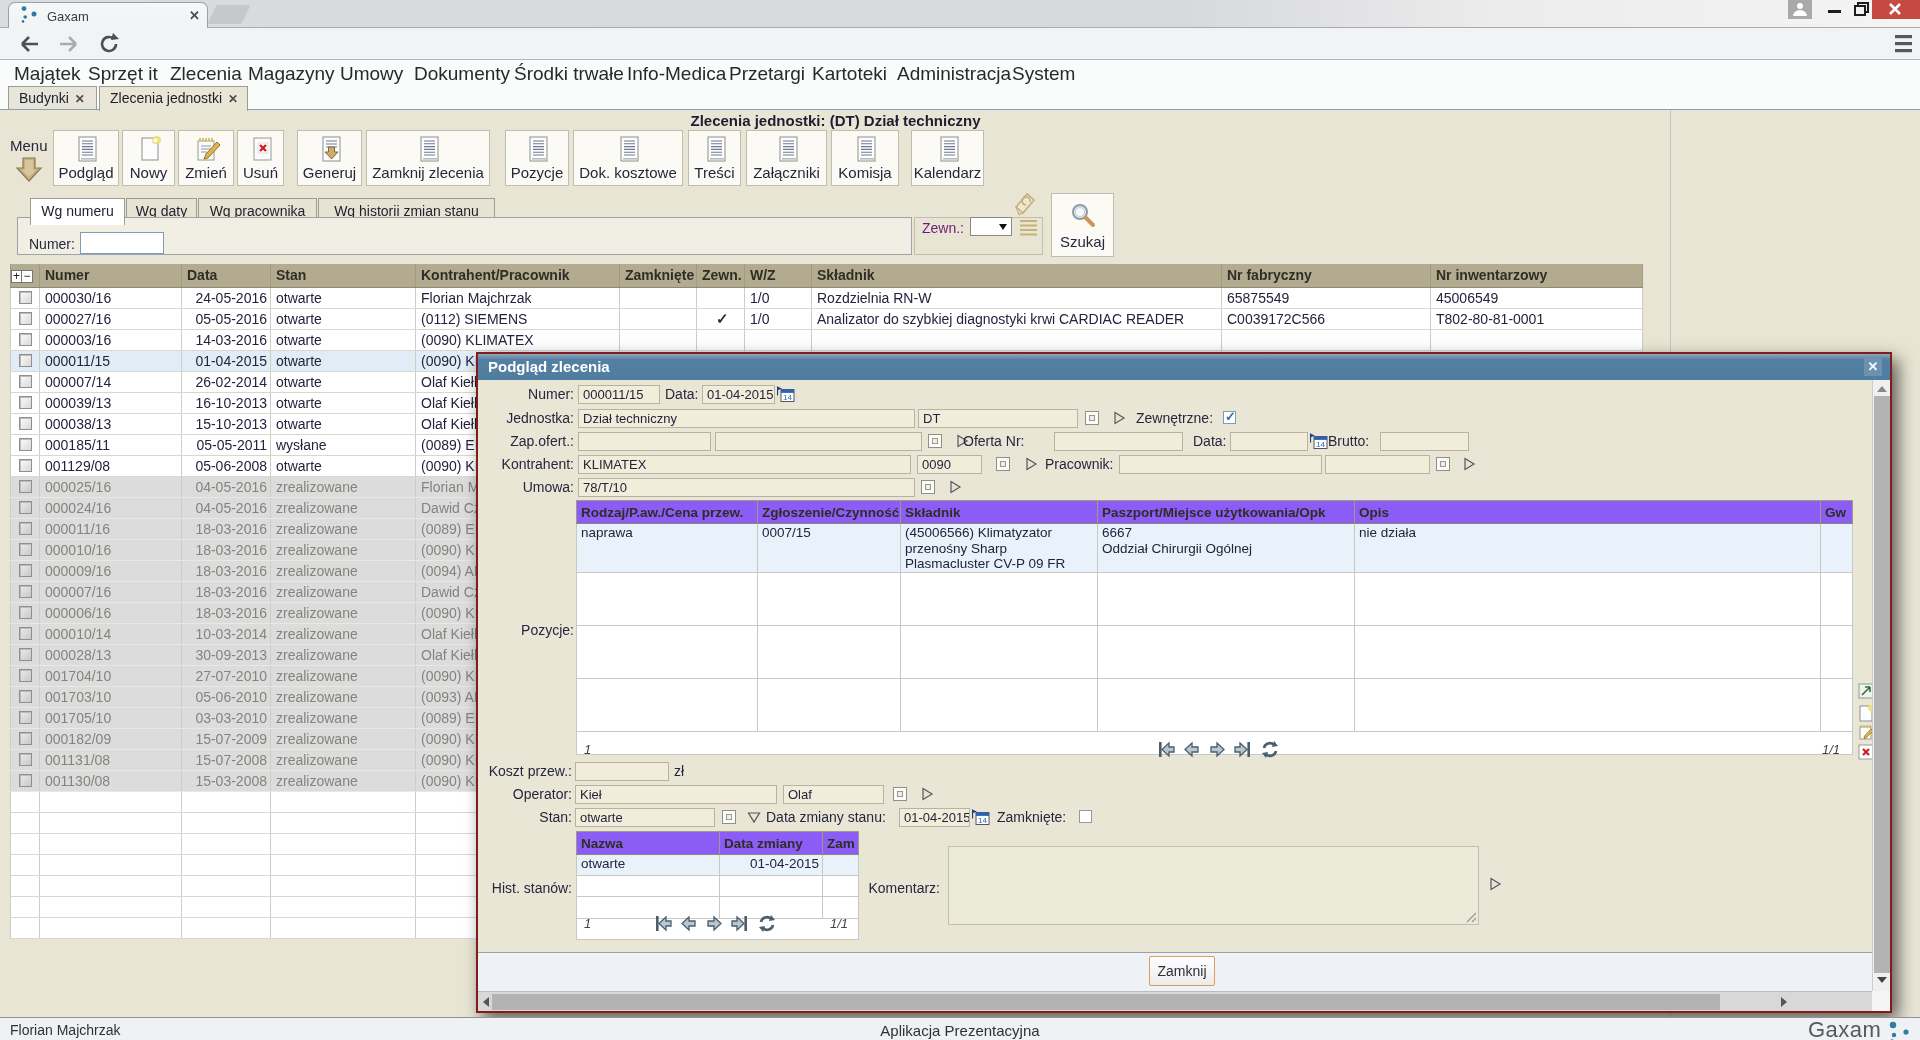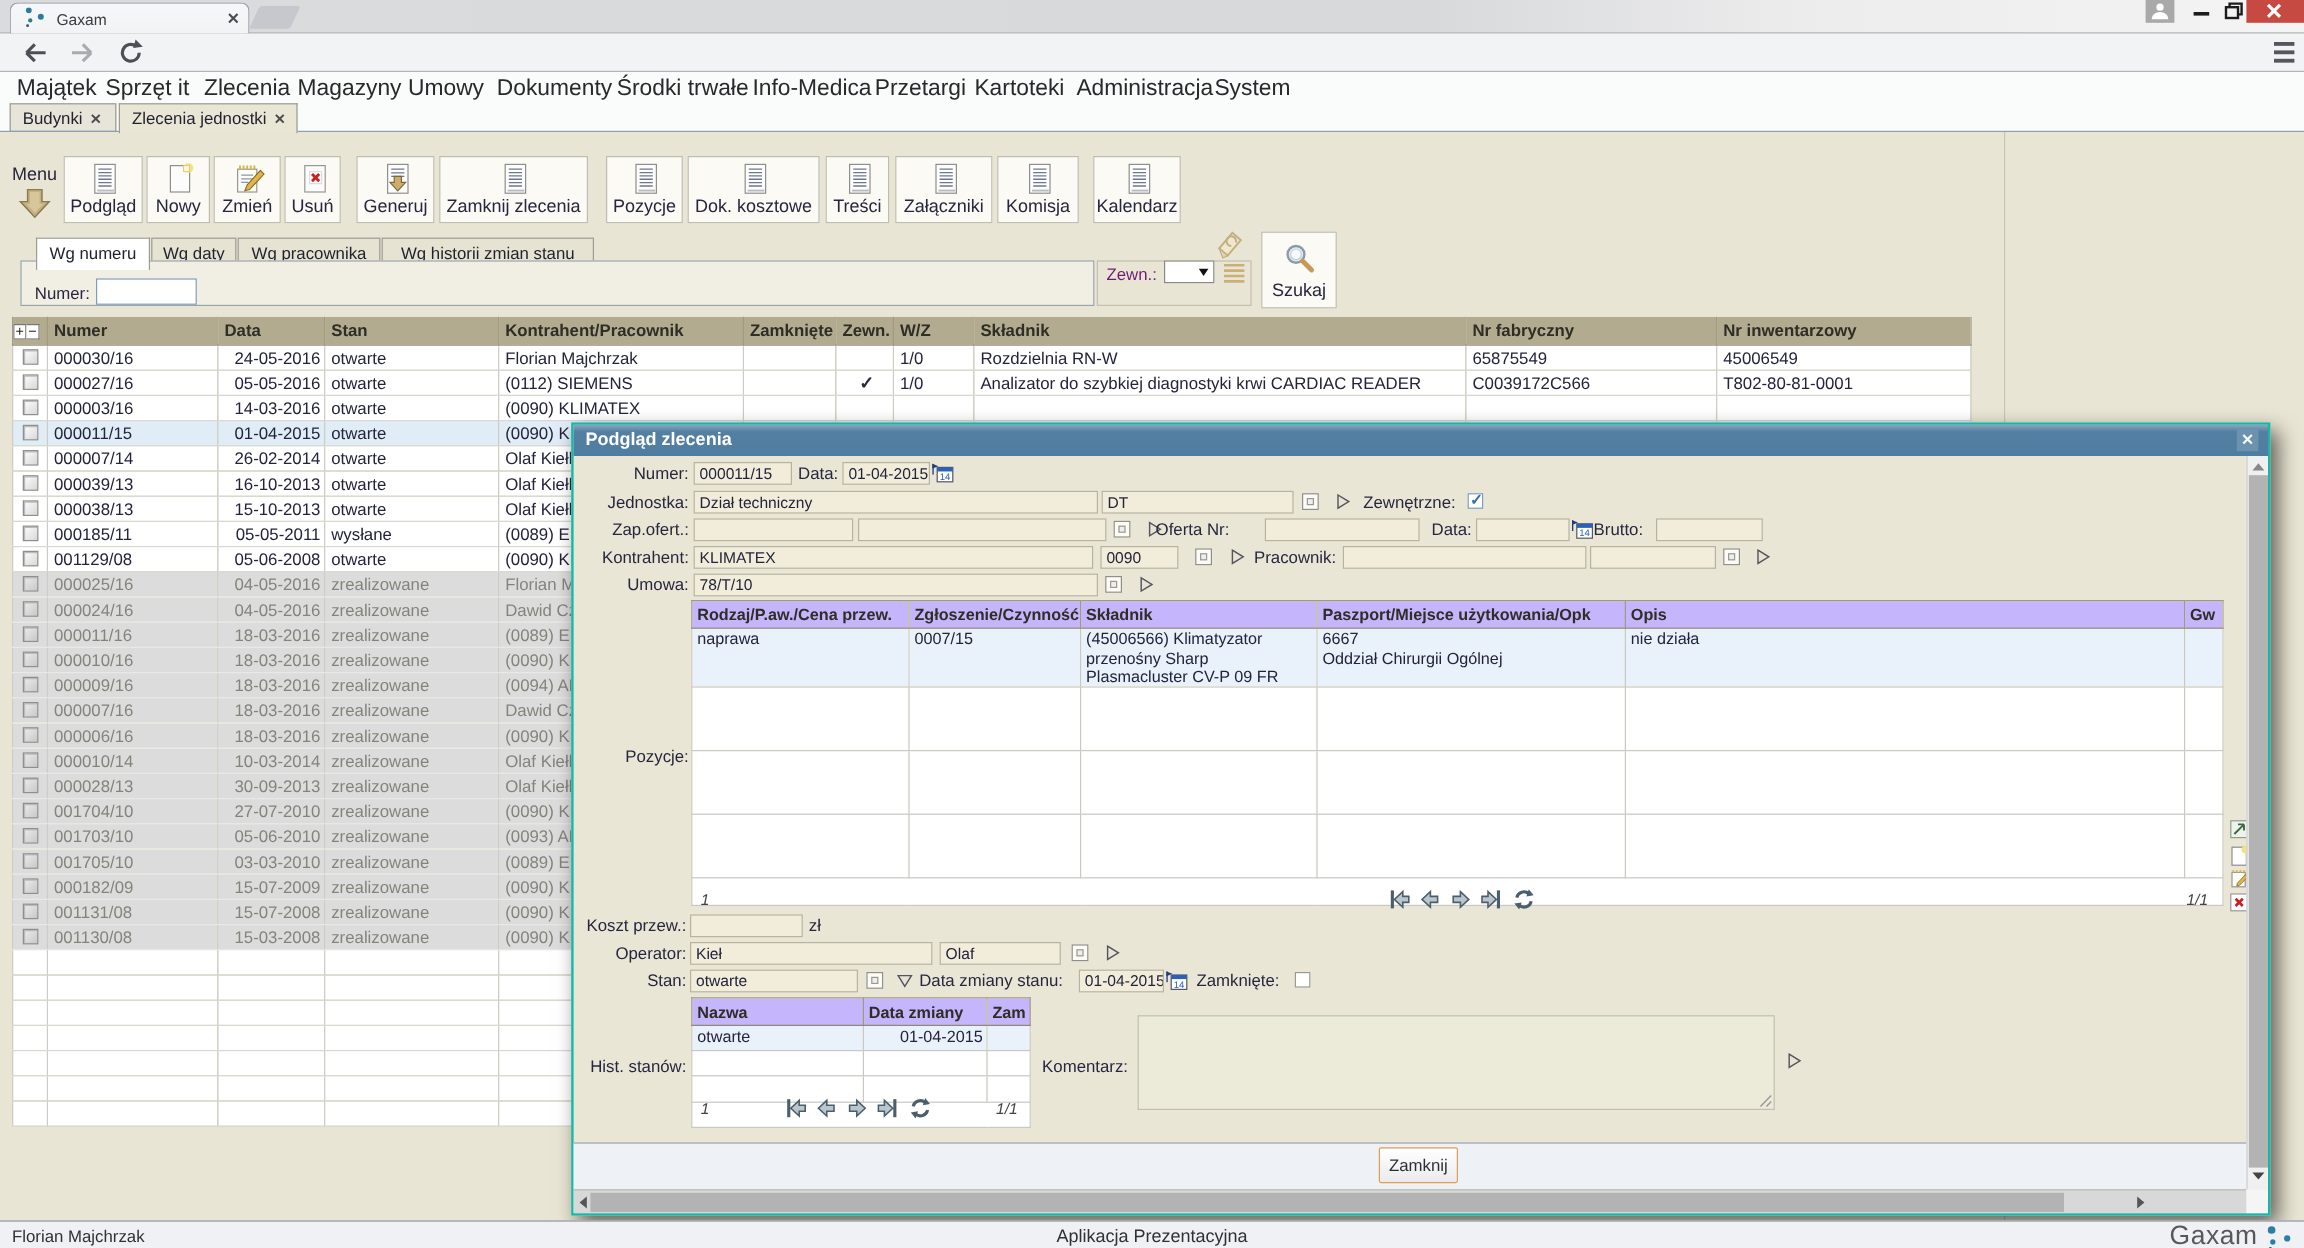--- a/index.html
+++ b/index.html
@@ -46,34 +46,34 @@
 #mtable th{background:#b3ab8f !important;color:#2e2e26;font-weight:bold;height:23px;border-right:1px solid #a29a7f;border-bottom:1px solid #8f8872;}
 #mtable td:first-child{border-left:1px solid #cdcdc5;padding:0;}
 #mtable th:first-child{border-left:1px solid #a29a7f;padding:0;}
 #mtable tr.g td{background:#dcdcdc;color:#84847c;border-bottom:1px solid #e8e8e8;border-right:1px solid #cdcdc5;}
 #mtable tr.hl td{background:#e0edf7;}
 #mtable tr.e td{background:#fff;}
 .cbx{width:13px;height:13px;border:1px solid #8f8f8f;background:linear-gradient(135deg,#fdfdfd,#d8d8d8);margin:0 auto;box-shadow:inset 1px 1px 0 #bbb;}
 tr.g .cbx{background:linear-gradient(135deg,#ececec,#c8c8c8);}
 .pm{display:inline-block;width:11px;height:13px;border:1px solid #777;background:#fff;font-size:12px;line-height:11px;text-align:center;color:#222;vertical-align:middle;font-weight:normal;}
 
-#dlg{position:absolute;left:476px;top:352px;width:1416px;height:661px;border:2px solid #14b8a6;background:#eae6d6;box-shadow:6px 7px 16px rgba(0,0,0,.6);z-index:10;}
+#dlg{position:absolute;left:476px;top:352px;width:1416px;height:661px;border:2px solid #7f1d1d;background:#eae6d6;box-shadow:6px 7px 16px rgba(0,0,0,.6);z-index:10;}
 #dlgtitle{position:absolute;left:0;top:0;width:100%;height:26px;background:linear-gradient(#8fa5bd,#537fa2 22%,#4f7da0);color:#fff;font-size:15px;font-weight:bold;padding:4px 0 0 10px;}
 #dlgx{position:absolute;right:8px;top:3px;width:18px;height:19px;background:#6b92ae;text-align:center;color:#f6fbfe;font-size:13px;font-weight:bold;line-height:19px;}
 .lbl{position:absolute;font-size:14px;color:#26263e;line-height:19px;text-align:right;}
 .lb2{position:absolute;font-size:14px;color:#26263e;line-height:19px;}
 .fld{position:absolute;height:19px;background:#f1edda;border:1px solid #b7b3a0;font-size:13px;color:#23233c;line-height:17px;padding:0 0 0 4px;white-space:nowrap;overflow:hidden;}
 .sq{position:absolute;width:14px;height:14px;border:1px solid #90908a;background:#fcfbf5;}
 .sq div{margin:3px;width:6px;height:6px;border:1px solid #9a9a92;background:#eee;}
 .cbc{position:absolute;width:13px;height:13px;border:1px solid #7c9cbc;background:#fff;}
 .cbu{position:absolute;width:13px;height:13px;border:1px solid #9a9a92;background:#fff;}
 .chk{position:absolute;left:1px;top:-3px;color:#3a6ea5;font-size:13px;font-weight:bold;}
 .ptbl{position:absolute;border-collapse:collapse;table-layout:fixed;background:#fff;}
 .ptbl td,.ptbl th{border:1px solid #c9c9c1;font-size:13.5px;line-height:15.5px;text-align:left;vertical-align:top;padding:1px 0 0 4px;color:#23233c;overflow:hidden;}
-.ptbl th{background:#c4b5fd;color:#2e2e26;border:1px solid #a29a7f;border-bottom:1px solid #8f8872;white-space:nowrap;height:23px;vertical-align:middle;}
+.ptbl th{background:#8b5cf6;color:#2e2e26;border:1px solid #a29a7f;border-bottom:1px solid #8f8872;white-space:nowrap;height:23px;vertical-align:middle;}
 .ptbl tr.b td{background:#e9f2fa;}
 .pgn{position:absolute;font-size:13px;font-style:italic;color:#444;}
 #dfoot{position:absolute;left:0;top:598px;width:1412px;height:39px;background:#eef1f5;border-top:1px solid #9ba1a8;}
 #zamk{position:absolute;left:671px;top:602px;width:66px;height:30px;background:linear-gradient(#ffffff,#ebebeb);border:1px solid #de9e57;border-radius:2px;text-align:center;font-size:14px;color:#2e2e38;line-height:28px;}
 #hscroll{position:absolute;left:0;top:637px;width:1394px;height:20px;background:#d8d8d8;border-top:1px solid #bbb;}
 #hthumb{position:absolute;left:14px;top:2px;width:1228px;height:16px;background:#b3b3b3;}
 #vscroll{position:absolute;left:1394px;top:26px;width:18px;height:611px;background:#f0f0f0;border-left:1px solid #ccc;}
 #vthumb{position:absolute;left:1px;top:16px;width:16px;height:577px;background:#b3b3b3;}
 #taC{position:absolute;left:470px;top:492px;width:531px;height:79px;background:#ecead9;border:1px solid #c2bfb0;}
 #statusbar{position:absolute;left:0;top:1017px;width:1920px;height:23px;background:#eff1f4;border-top:1px solid #8f9399;z-index:20;}
@@ -139,20 +139,21 @@
 <span class="mi" style="left:897px">Administracja</span>
 <span class="mi" style="left:1012px">System</span>
 </div>
 <div id="pagetabs">
 <div class="ptab" id="ptab1">Budynki<span class="ptx">✕</span></div>
 <div class="ptab" id="ptab2">Zlecenia jednostki<span class="ptx">✕</span></div>
 </div>
 <div id="contentline"></div>
 <div id="content">
 <div id="vdivider"></div>
+<div id="apptitle">Zlecenia jednostki: (DT) Dział techniczny</div>
 <span id="menulbl">Menu</span>
 <svg class="abs" style="left:14px;top:46px" width="30" height="28">
       <path d="M9,2 h12 v10 h6 L15,25 L3,12 h6 Z" fill="#c3b182" stroke="#8a7a50" stroke-width="1.2"></path>
       <path d="M11,4 h8 v10 h3 L15,21 L8,14 h3 Z" fill="#d6c69a"></path>
     </svg>
 <div class="tbtn" style="left:53px;width:66px">
       <div class="ic"><svg width="30" height="30">
           <rect x="8" y="3" width="17" height="24" fill="#fdfdfd" stroke="#8e8e8e"></rect>
           <g stroke="#6d7890" stroke-width="1.1">
             <path d="M11,7 h11 M11,9.8 h11 M11,12.6 h11 M11,15.4 h11 M11,18.2 h11 M11,21 h11"></path>

